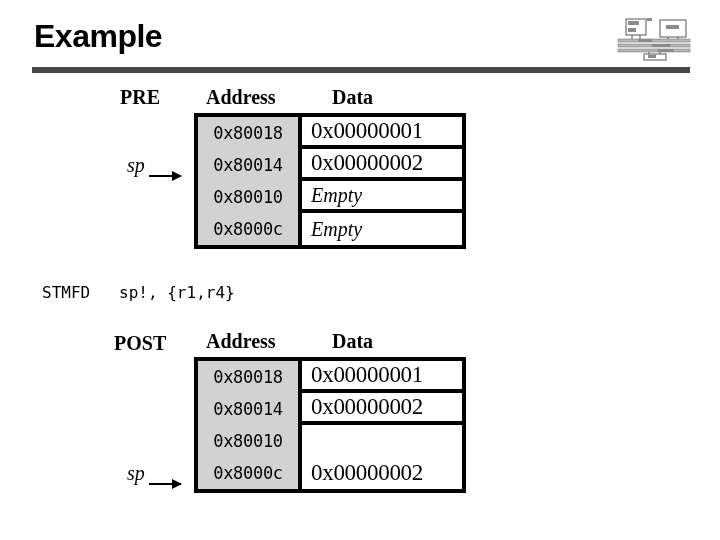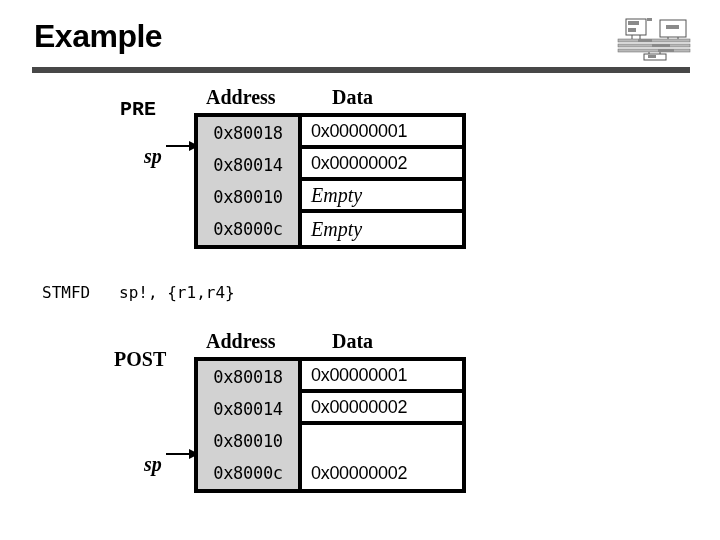--- a/index.html
+++ b/index.html
@@ -59,22 +59,22 @@
     height: 26px;
   }
   .hdr {
     position: absolute;
     font-family: "Liberation Serif", serif;
     font-weight: bold;
     font-size: 20px;
     color: #000000;
     white-space: nowrap;
   }
-  .hdr-state   { left: 120px; top: 12px; font-family: Liberation Mono, monospace; }
-  .hdr-state-post { left: 114px; top: 18px; text-align: right; }
+  .hdr-state   { left: 120px; top: 0px; }
+  .hdr-state-post { left: 114px; top: 2px; text-align: right; }
   .hdr-address { left: 206px; top: 0px; text-align: right; }
   .hdr-data    { left: 332px; top: 0px; }
 
   
   .mem-table {
     position: absolute;
     left: 194px;
     width: 272px;
     border: 4px solid #000000;
     box-sizing: border-box;
@@ -101,42 +101,41 @@
     border-right: 4px solid #000000;
     justify-content: center;
     font-family: "DejaVu Sans Mono", monospace;
     font-size: 17px;
     letter-spacing: -0.3px;
   }
   .cell-data {
     flex: 1 1 auto;
     background: #ffffff;
     padding-left: 9px;
-    font-family: Liberation Sans, sans-serif;
-    font-size: 18px;
+    font-family: Liberation Serif, serif;
+    font-size: 23px;
     letter-spacing: -0.3px;
     border-bottom: 4px solid #000000;
   }
   .mem-row:last-child .cell-data { border-bottom: none; }
   .cell-data.is-empty {
     font-family: "Liberation Serif", serif;
     font-style: italic;
     font-size: 20px;
     letter-spacing: 0;
   }
 
   
   .sp-pointer {
     position: absolute;
     display: flex;
-    align-items: flex-start;
+    align-items: flex-end;
     height: 32px;
-    left: 144px;
+    left: 127px;
     width: 54px;
-    font-weight: bold;
   }
   .sp-label {
     font-family: "Liberation Serif", serif;
     font-style: italic;
     font-size: 20px;
     color: #000000;
     margin-right: 4px;
   }
   .sp-arrow {
     position: relative;

